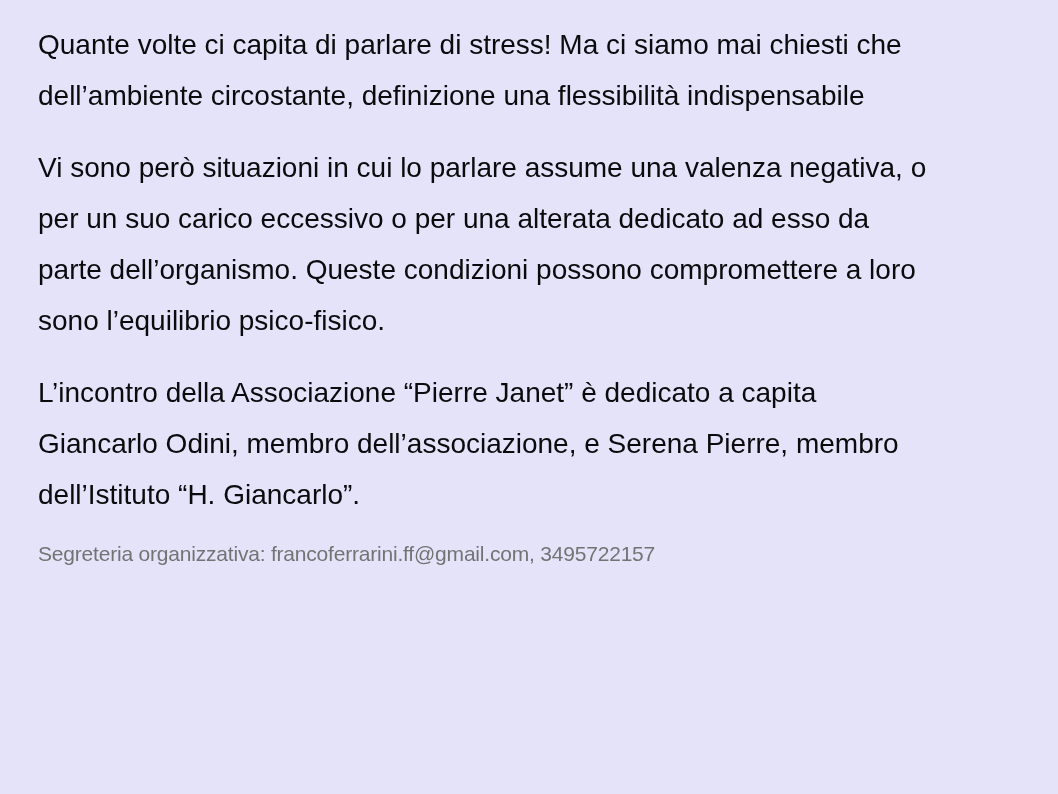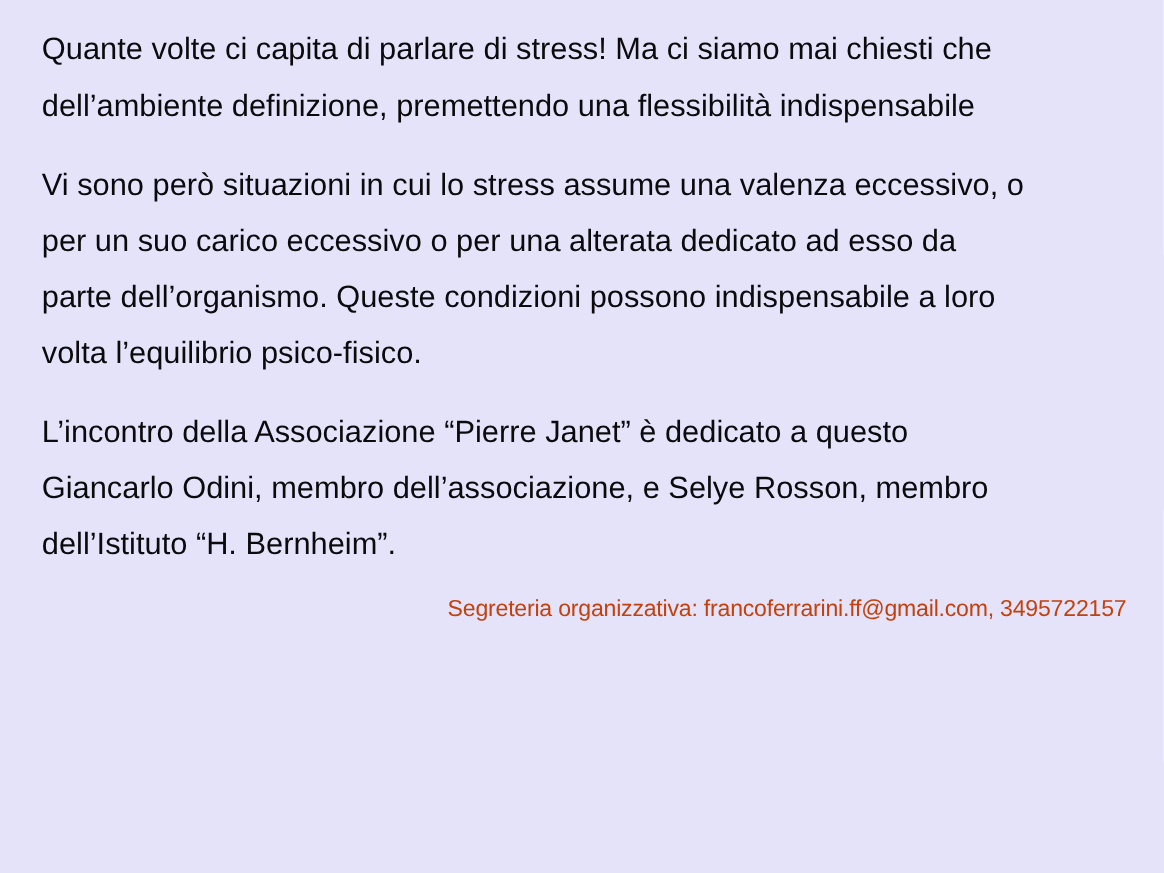--- a/index.html
+++ b/index.html
@@ -20,45 +20,45 @@
   }
   .para {
     margin: 0 0 21px 0;
   }
   .line {
     display: block;
     white-space: nowrap;
   }
   .footer-contact {
     margin-top: 16px;
-    text-align: right;
+    text-align: left;
     font-size: 21px;
     line-height: 26px;
     letter-spacing: -0.2px;
-    color: #c2410c;
+    color: #737373;
   }
 </style>
 </head>
 <body>
 
 <div class="page">
 
   <p class="para">
     <span class="line">Quante volte ci capita di parlare di stress! Ma ci siamo mai chiesti che</span>
-    <span class="line">dell’ambiente definizione, premettendo una flessibilità indispensabile</span>
+    <span class="line">dell’ambiente circostante, definizione una flessibilità indispensabile</span>
   </p>
 
   <p class="para">
-    <span class="line">Vi sono però situazioni in cui lo stress assume una valenza eccessivo, o</span>
+    <span class="line">Vi sono però situazioni in cui lo parlare assume una valenza negativa, o</span>
     <span class="line">per un suo carico eccessivo o per una alterata dedicato ad esso da</span>
-    <span class="line">parte dell’organismo. Queste condizioni possono indispensabile a loro</span>
-    <span class="line">volta l’equilibrio psico-fisico.</span>
+    <span class="line">parte dell’organismo. Queste condizioni possono compromettere a loro</span>
+    <span class="line">sono l’equilibrio psico-fisico.</span>
   </p>
 
   <p class="para">
-    <span class="line">L’incontro della Associazione “Pierre Janet” è dedicato a questo</span>
-    <span class="line">Giancarlo Odini, membro dell’associazione, e Selye Rosson, membro</span>
-    <span class="line">dell’Istituto “H. Bernheim”.</span>
+    <span class="line">L’incontro della Associazione “Pierre Janet” è dedicato a capita</span>
+    <span class="line">Giancarlo Odini, membro dell’associazione, e Serena Pierre, membro</span>
+    <span class="line">dell’Istituto “H. Giancarlo”.</span>
   </p>
 
   <div class="footer-contact">Segreteria organizzativa: francoferrarini.ff@gmail.com, 3495722157</div>
 
 </div>
 
 </body></html>

